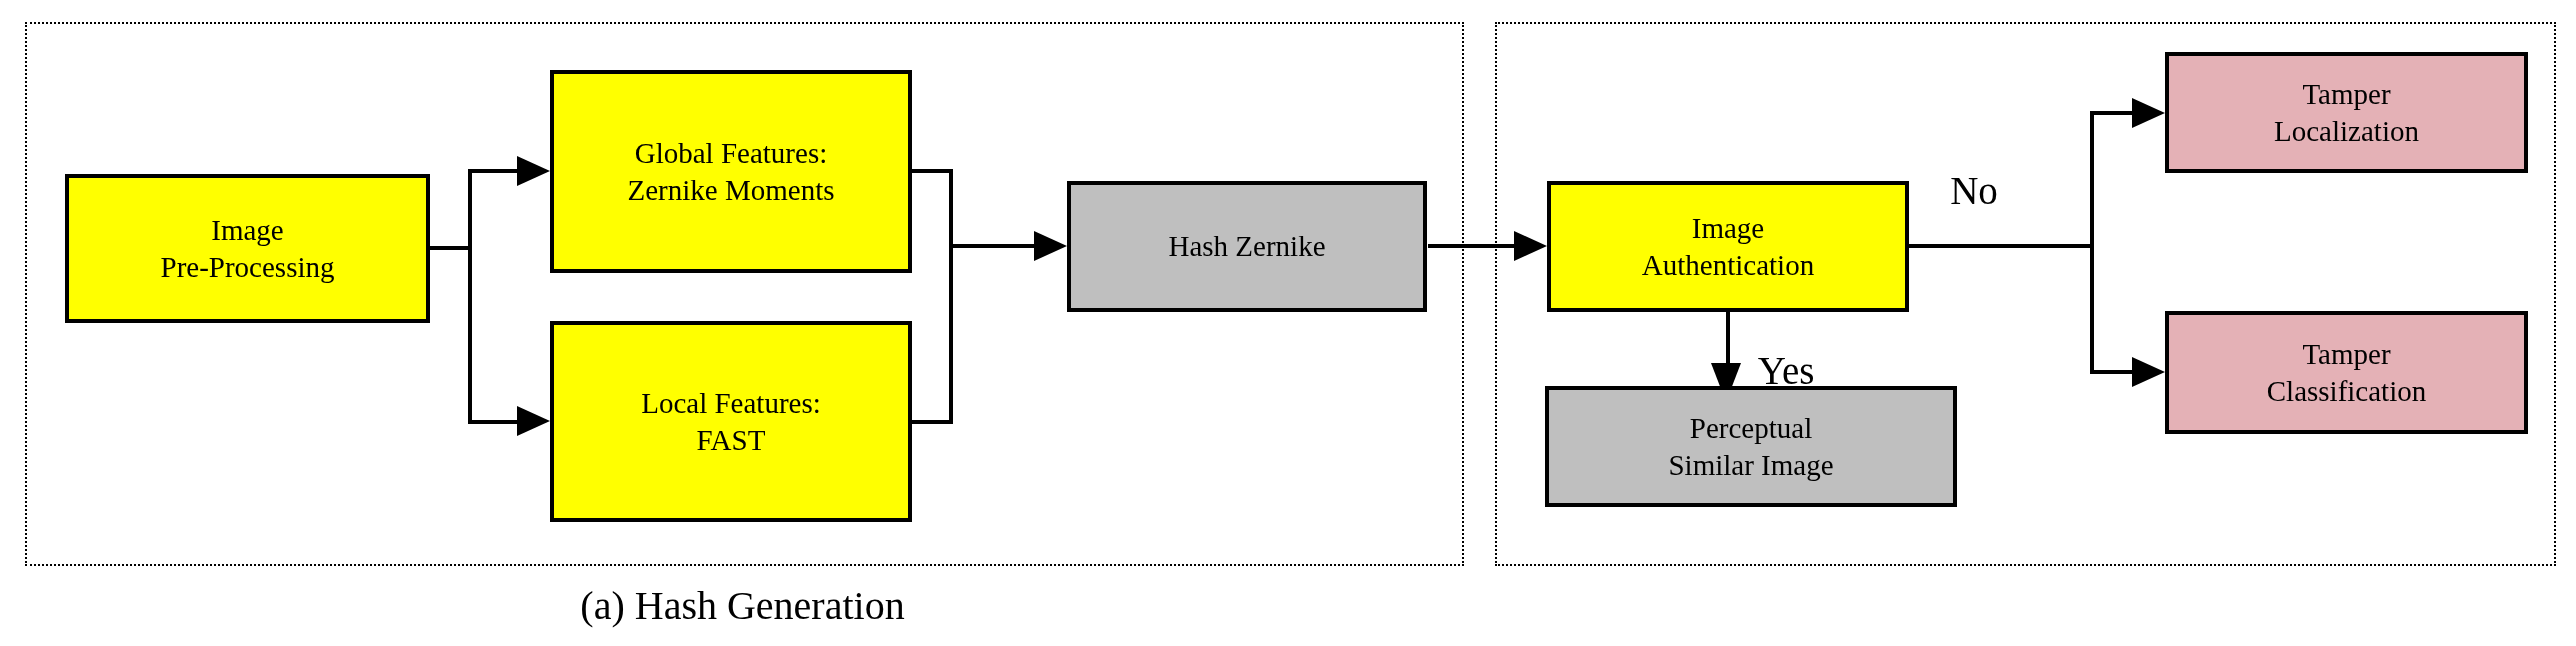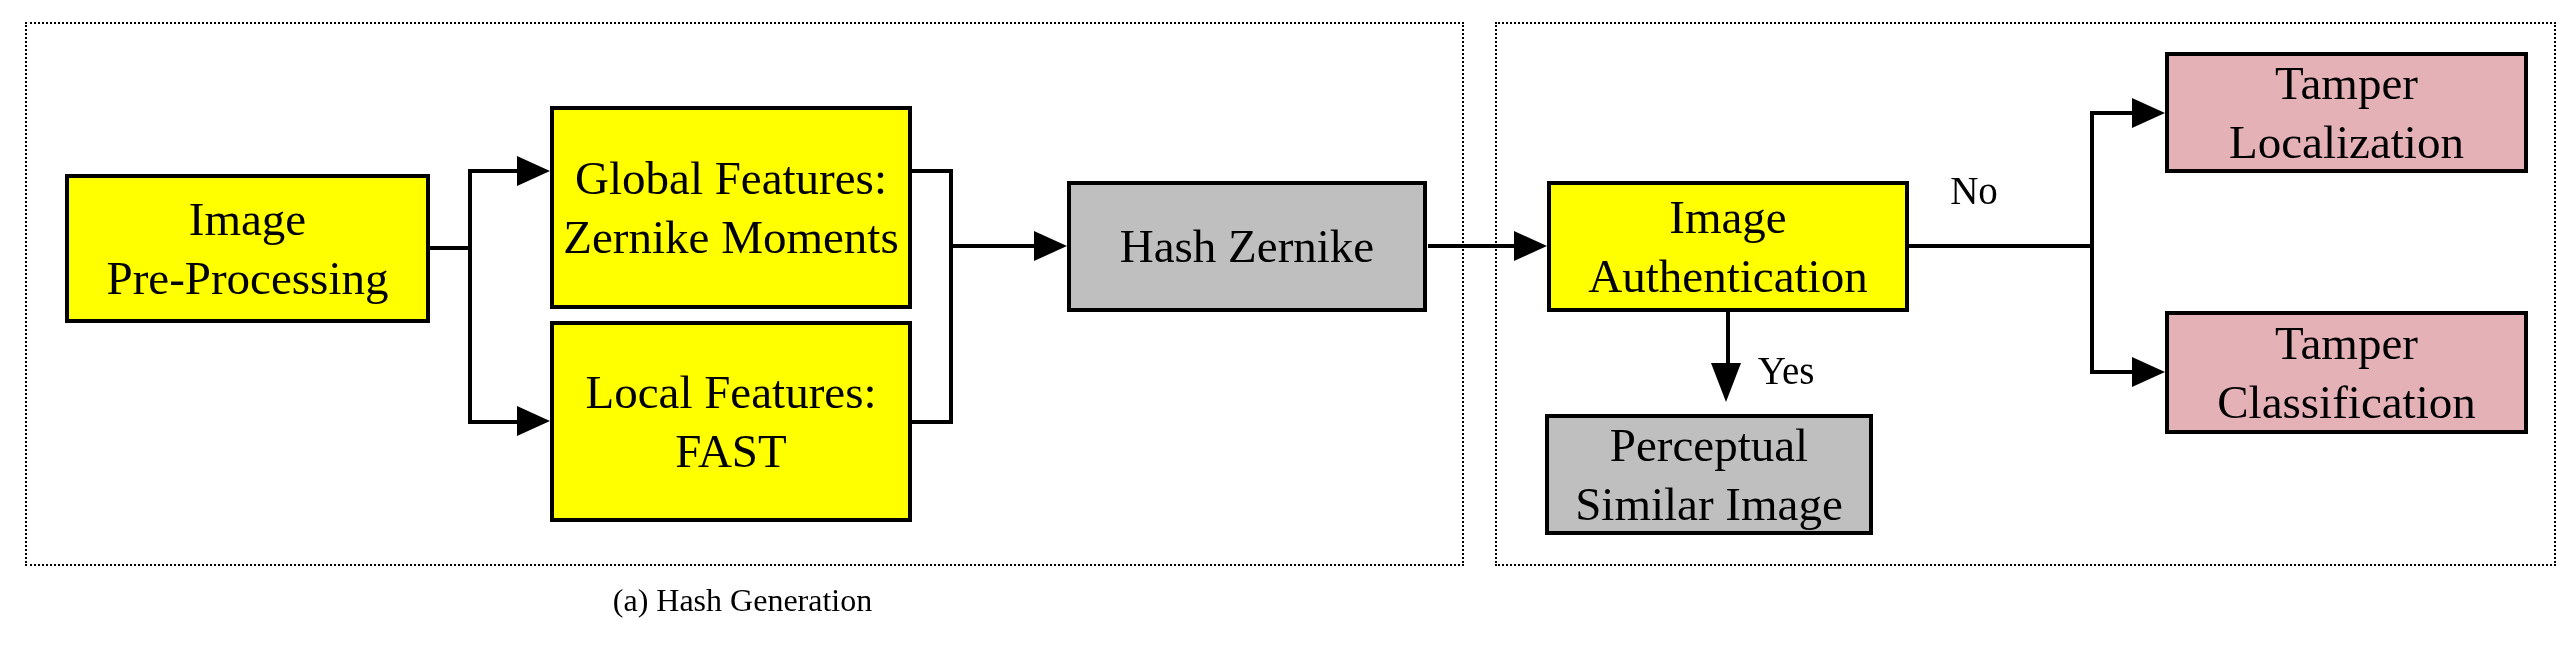--- a/index.html
+++ b/index.html
@@ -22,30 +22,30 @@
   #panel-b { left: 1495px; top: 22px; width: 1061px; height: 544px; }
 
   .node {
     position: absolute;
     box-sizing: border-box;
     border: 4.1px solid #000000;
     display: flex;
     align-items: center;
     justify-content: center;
     text-align: center;
-    font-size: 47px;
+    font-size: 29px;
     line-height: 1.25;
     white-space: pre-line;
   }
   #node-pre            { left: 65px;   top: 174px; width: 365px; height: 149px; }
-  #node-global         { left: 550px;  top: 70px; width: 362px; height: 203px; margin-top: 36px; }
+  #node-global         { left: 550px;  top: 70px; width: 362px; height: 203px; }
   #node-local          { left: 550px;  top: 321px; width: 362px; height: 201px; }
   #node-hash           { left: 1067px; top: 181px; width: 360px; height: 131px; }
   #node-auth           { left: 1547px; top: 181px; width: 362px; height: 131px; }
-  #node-perceptual     { left: 1545px; top: 414px; width: 328px; height: 121px; }
+  #node-perceptual     { left: 1545px; top: 386px; width: 412px; height: 121px; }
   #node-localization   { left: 2165px; top: 52px;  width: 363px; height: 121px; }
   #node-classification { left: 2165px; top: 311px; width: 363px; height: 123px; }
 
   .line { position: absolute; background: #000000; }
   #l-pre-out       { left: 426px;  top: 246px; width: 45px;  height: 4.1px; }
   #l-split         { left: 468px;  top: 169px; width: 4.1px;   height: 255px; }
   #l-split-top     { left: 468px;  top: 169px; width: 52px;  height: 4.1px; }
   #l-split-bottom  { left: 468px;  top: 420px; width: 52px;  height: 4.1px; }
   #l-global-out    { left: 907px; top: 169px; width: 45px;  height: 4.1px; }
   #l-local-out     { left: 907px; top: 420px; width: 45px;  height: 4.1px; }
@@ -82,21 +82,21 @@
     position: absolute;
     font-size: 39px;
     width: 138px;
     text-align: center;
   }
   #label-no  { left: 1905px; top: 168px; }
   #label-yes { left: 1717px; top: 336px; margin-top: 12px; }
 
   .caption {
     position: absolute;
-    font-size: 32px;
+    font-size: 40px;
     width: 689px;
     text-align: center;
     top: 582px;
   }
   #caption-a { left: 398px; }
   #caption-b { left: 1684px; }
 </style>
 </head>
 <body>
 

